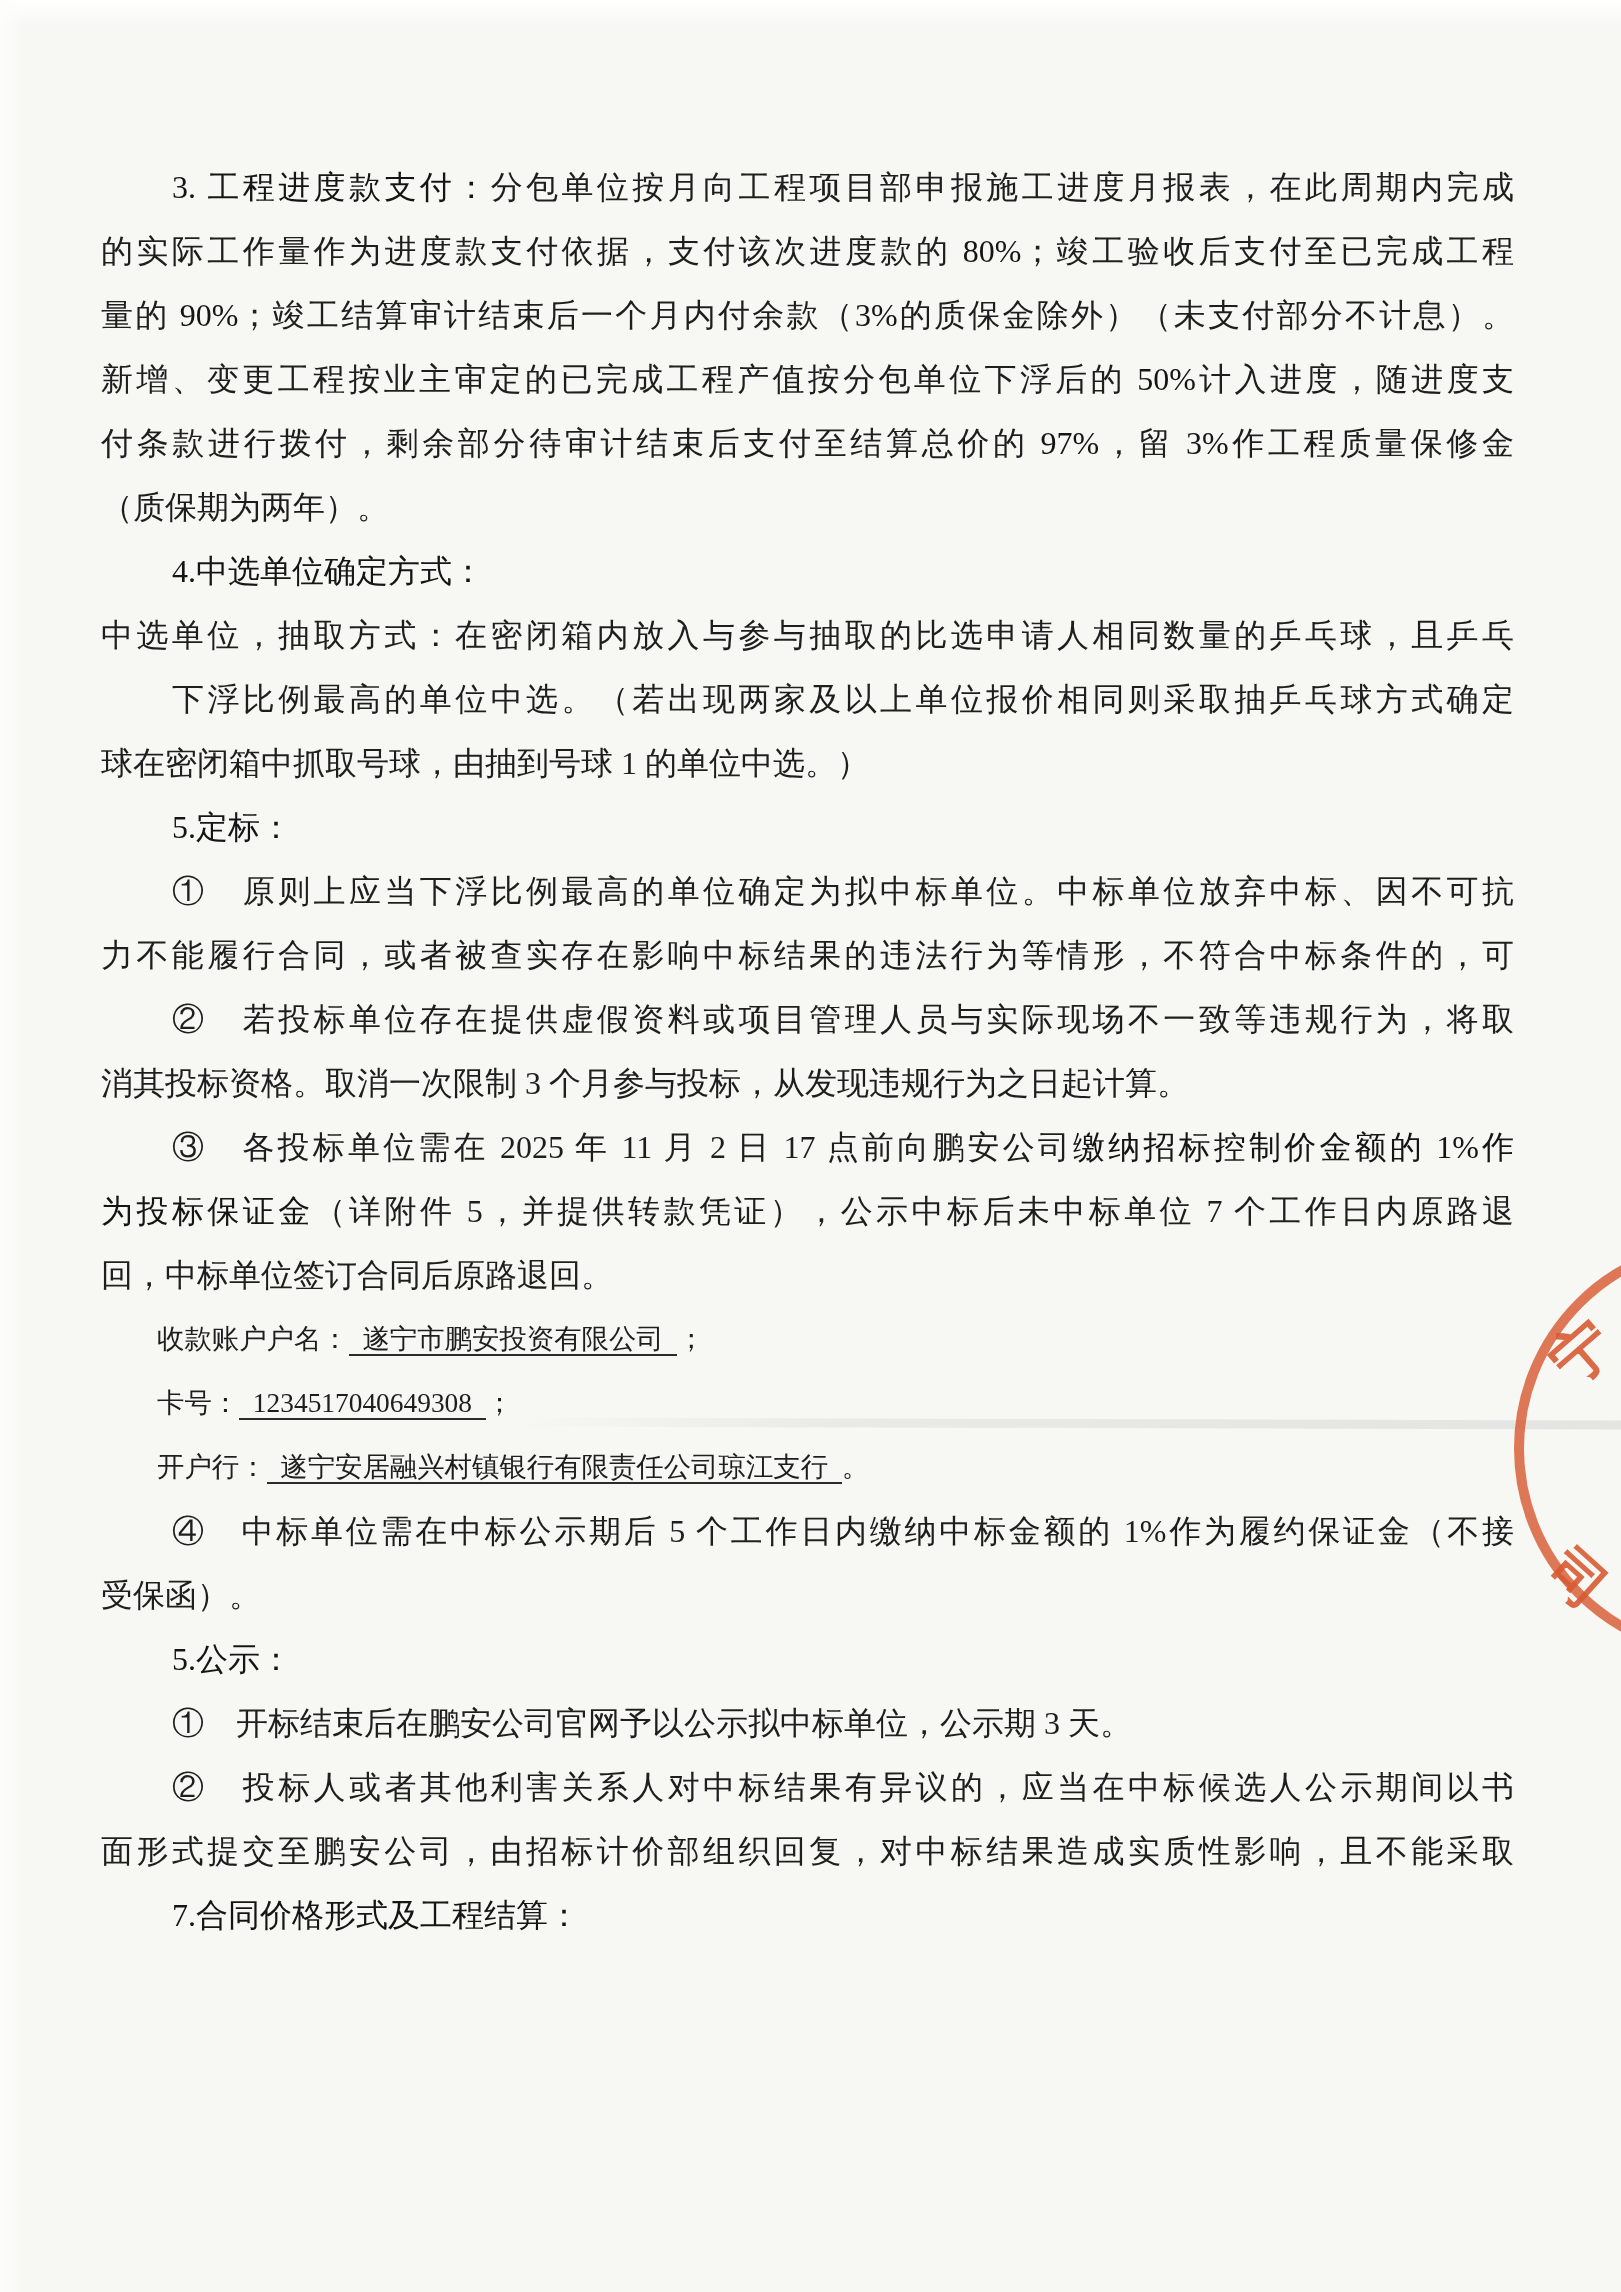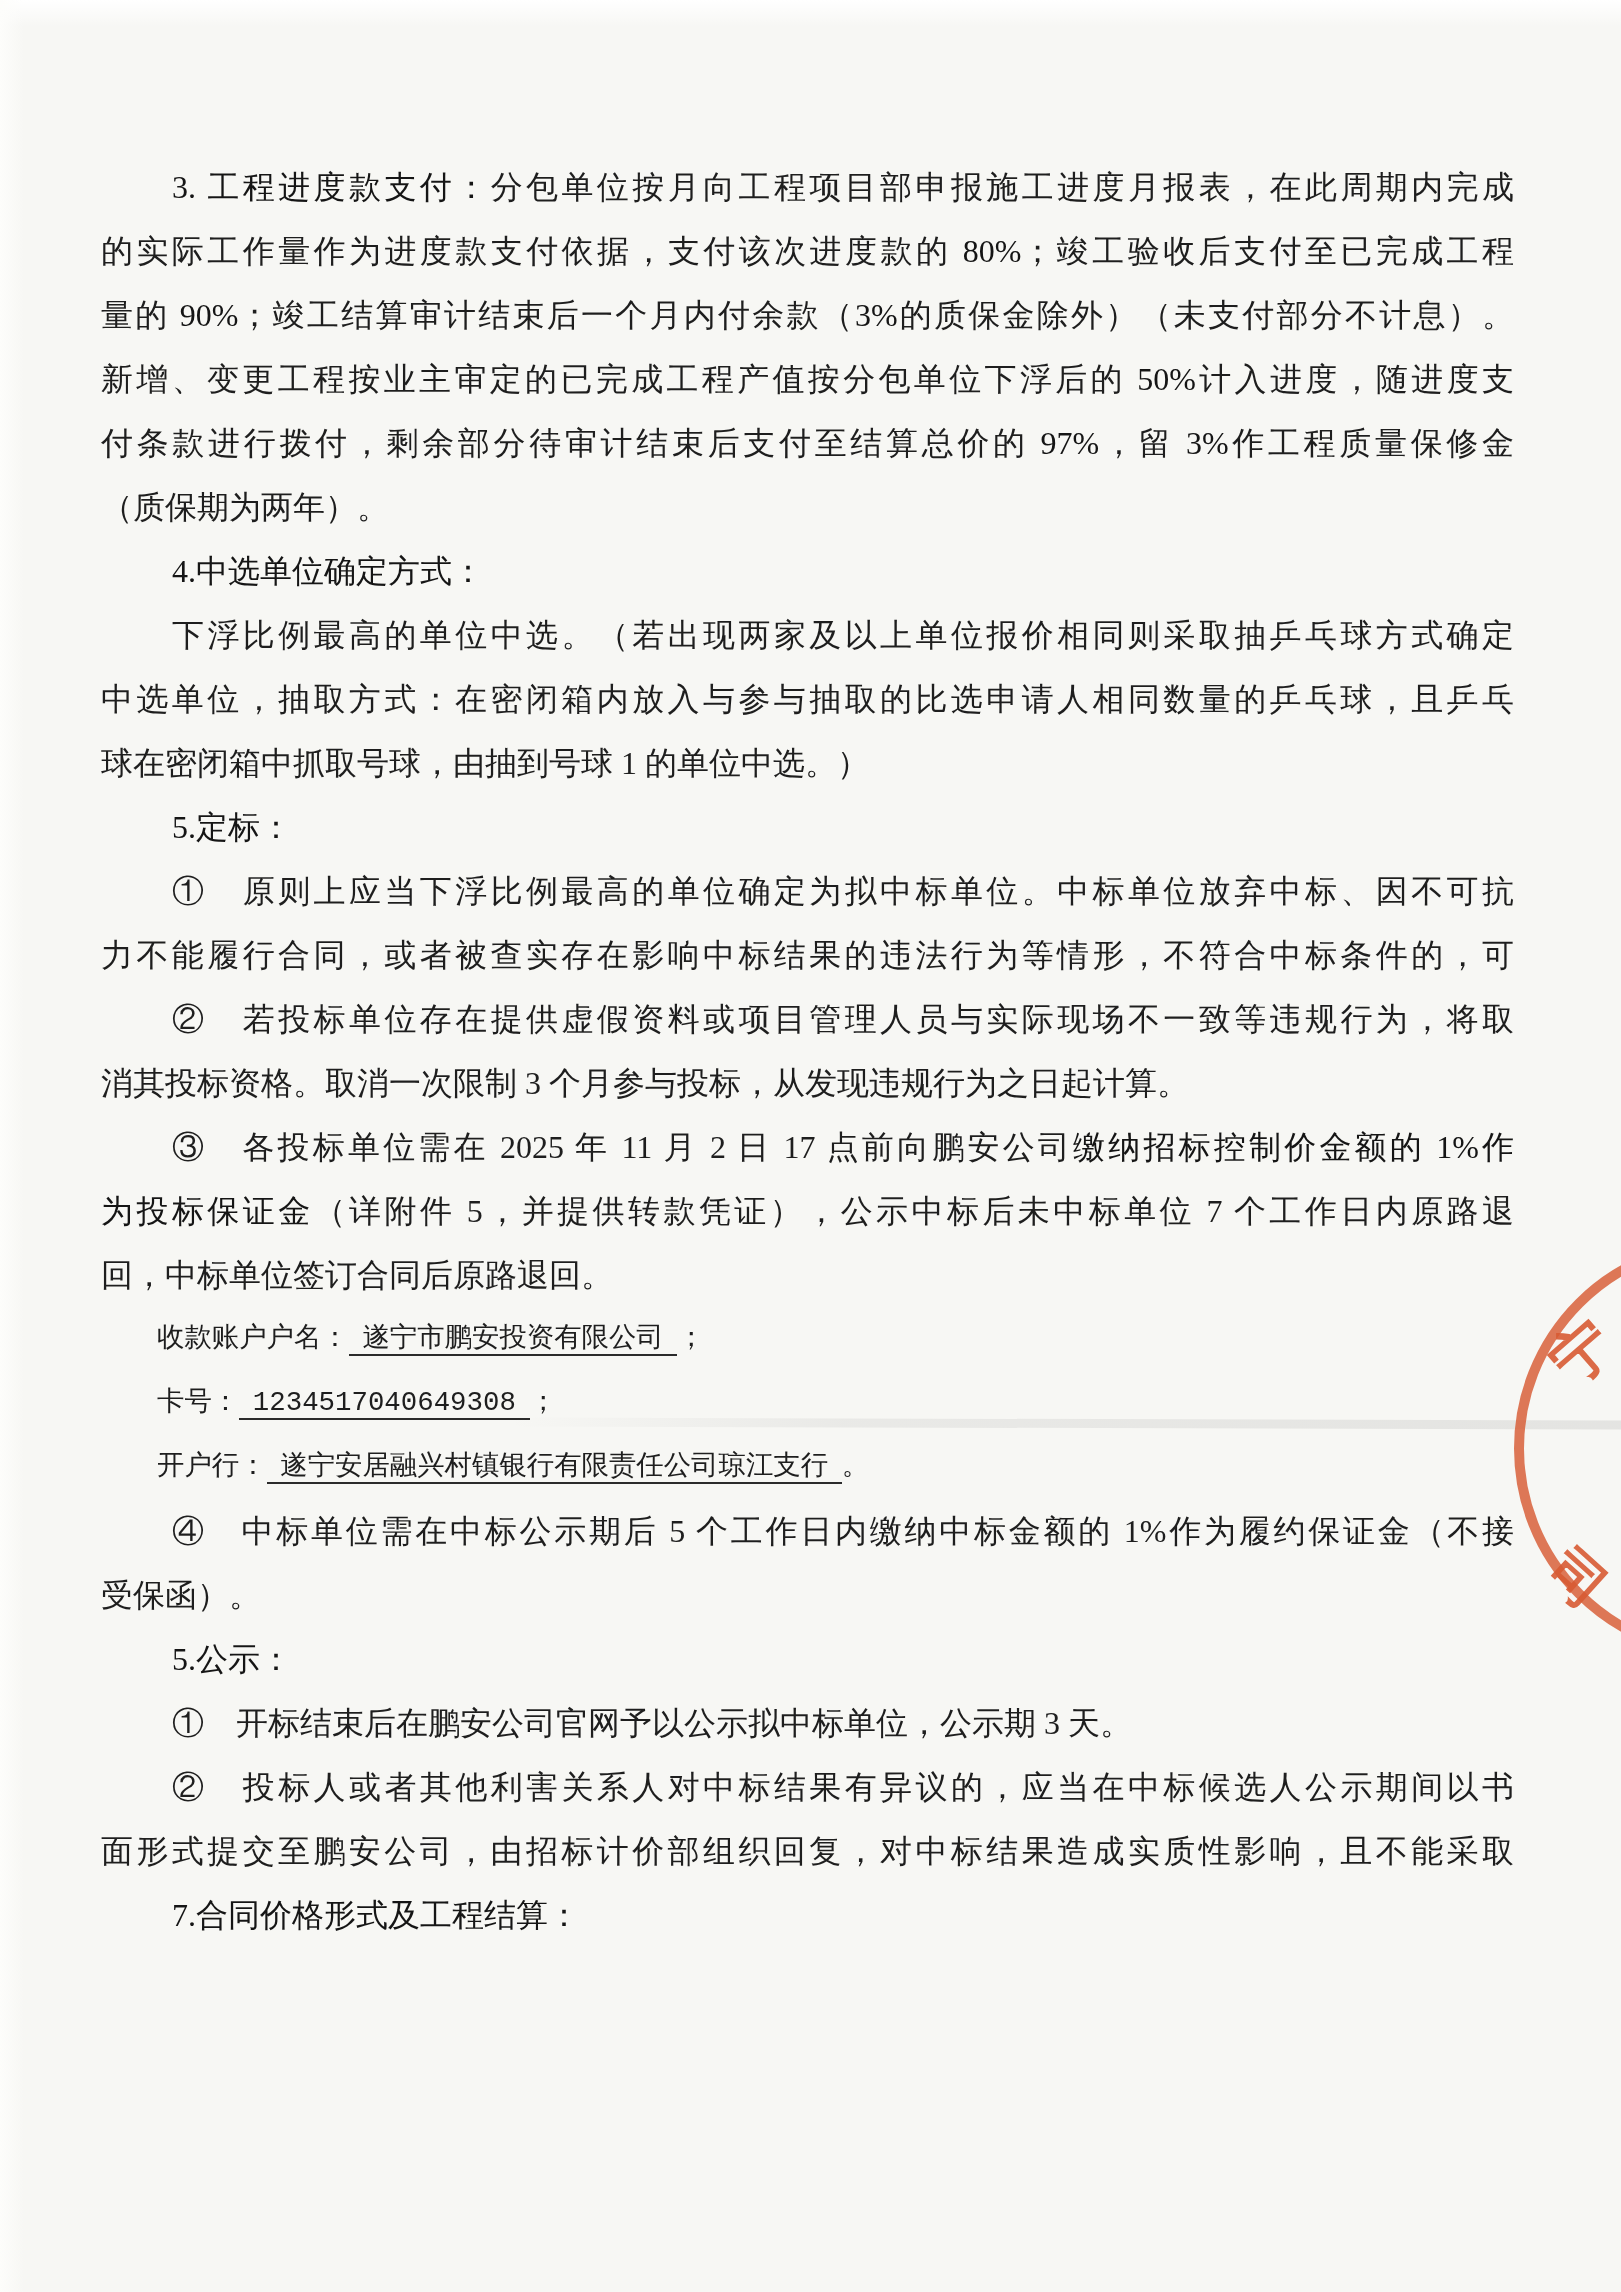--- a/index.html
+++ b/index.html
@@ -22,21 +22,21 @@
     height:64px;line-height:64px;font-size:32px;
     white-space:nowrap;overflow:hidden;
   }
   .ln.j{
     white-space:normal;
     text-align:justify;
     text-align-last:justify;
     text-justify:inter-character;
   }
   .ln.i2{padding-left:71px;}
-  .ln.i15{padding-left:56px;font-family:Liberation Mono, monospace;}
+  .ln.i15{padding-left:56px;}
   .ln.sm{font-size:27.4px;}
   .b{font-weight:normal;color:#151515;}
   .u{border-bottom:2px solid #2b2b2b;padding:0 13.7px;}
   .crease{
     position:absolute;left:510px;top:1419px;width:1111px;height:8.8px;
     background:linear-gradient(90deg,rgba(150,150,150,0),rgba(150,150,150,0.14) 30%,rgba(150,150,150,0.18) 75%,rgba(160,160,160,0.22));
     transform:rotate(0.15deg);
   }
   .stamp{
     position:absolute;left:1514px;top:1238px;width:421px;height:421px;
@@ -76,23 +76,23 @@
     <div class="ln j"><span>量的 </span><span class="b">90%</span><span>；竣工结算审计结束后一个月内付余款（</span><span class="b">3%</span><span>的质保金除外）（未支付部分不计息）。</span></div>
 
     <div class="ln j"><span>新增、变更工程按业主审定的已完成工程产值按分包单位下浮后的 </span><span class="b">50%</span><span>计入进度，随进度支</span></div>
 
     <div class="ln j"><span>付条款进行拨付，剩余部分待审计结束后支付至结算总价的 </span><span class="b">97%</span><span>，留 </span><span class="b">3%</span><span>作工程质量保修金</span></div>
 
     <div class="ln"><span>（质保期为两年）。</span></div>
 
     <div class="ln i2"><span class="b">4.中选单位确定方式：</span></div>
 
+    <div class="ln j"><span>中选单位，抽取方式：在密闭箱内放入与参与抽取的比选申请人相同数量的乒乓球，且乒乓</span></div>
+
     <div class="ln j i2"><span>下浮比例最高的单位中选。（若出现两家及以上单位报价相同则采取抽乒乓球方式确定</span></div>
-
-    <div class="ln j"><span>中选单位，抽取方式：在密闭箱内放入与参与抽取的比选申请人相同数量的乒乓球，且乒乓</span></div>
 
     <div class="ln"><span>球在密闭箱中抓取号球，由抽到号球 1 的单位中选。）</span></div>
 
     <div class="ln i2"><span class="b">5.定标：</span></div>
 
     <div class="ln j i2"><span>①　原则上应当下浮比例最高的单位确定为拟中标单位。中标单位放弃中标、因不可抗</span></div>
 
     <div class="ln j"><span>力不能履行合同，或者被查实存在影响中标结果的违法行为等情形，不符合中标条件的，可</span></div>
 
 

